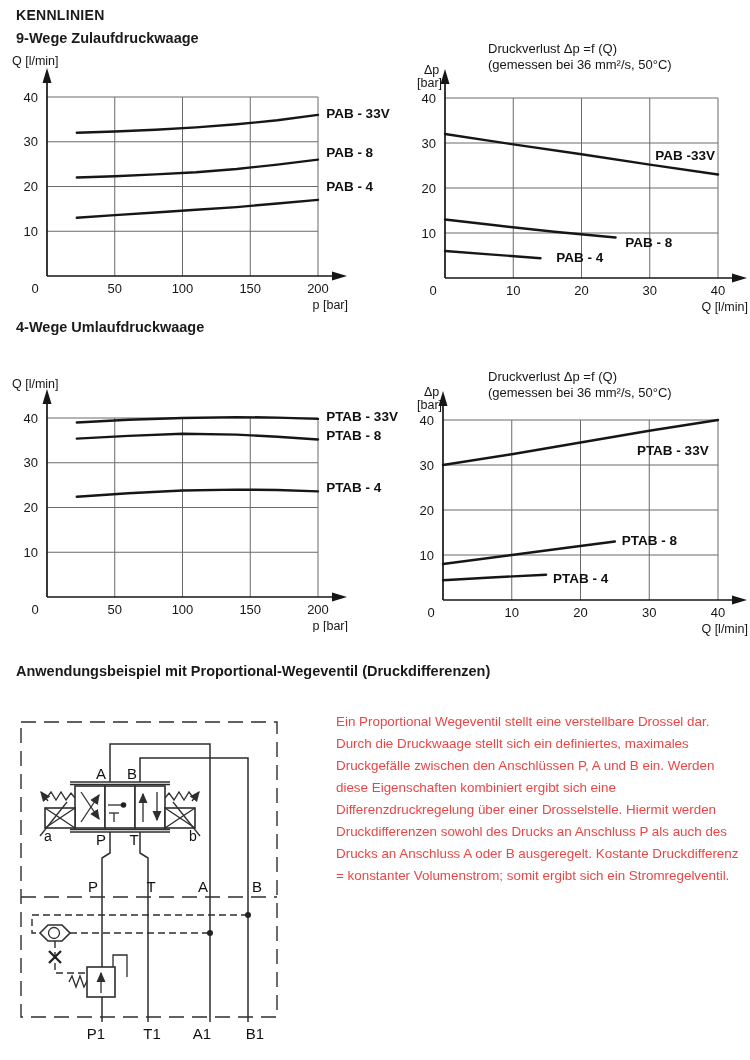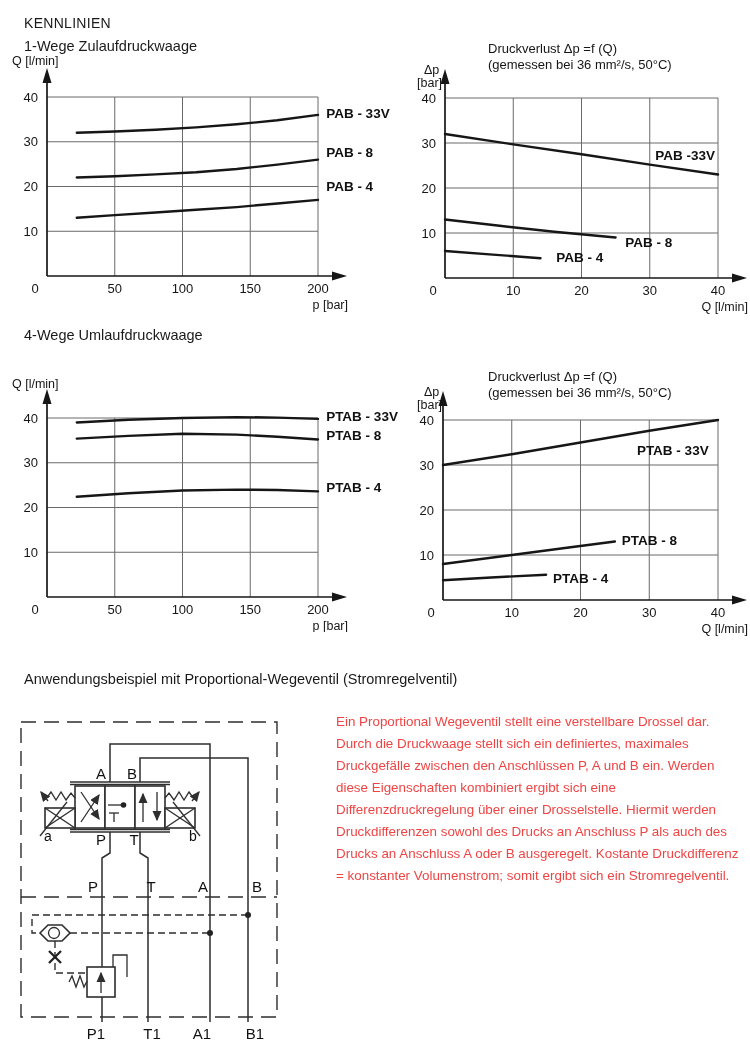--- a/index.html
+++ b/index.html
@@ -1,20 +1,20 @@
 <!DOCTYPE html>
 <html><head>
 <meta charset="utf-8">
 <title>Kennlinien</title>
 <style>
   html,body{margin:0;padding:0}
   body{width:750px;height:1060px;background:#ffffff;position:relative;
        font-family:"Liberation Sans",sans-serif;color:#1a1a1a;overflow:hidden}
   .abs{position:absolute}
-  h1,h2{margin:8px;font-weight:normal;white-space:nowrap}
+  h1,h2{margin:0;font-weight:bold;white-space:nowrap}
   #t-kenn{left:16px;top:7px;font-size:14px;letter-spacing:.3px}
   #t-2wege{left:16px;top:30px;font-size:14.5px}
   #t-3wege{left:16px;top:319px;font-size:14.5px}
   #t-anw{left:16px;top:663px;font-size:14.5px}
   #para{left:336px;top:711px;width:406px;font-size:13.4px;line-height:22px;margin:0;color:#ef4444}
   
   .grid{stroke:#6a6a6a;stroke-width:1;fill:none}
   .axis{stroke:#161616;stroke-width:1.7;fill:none}
   .ah{fill:#161616;stroke:none}
   .tick{font-size:13px;fill:#161616}
@@ -30,21 +30,21 @@
   .boxfill{fill:#ffffff;stroke:#2e2e2e;stroke-width:1.6}
   .dot{fill:#222;stroke:none}
   .xbold{stroke:#222;stroke-width:2.3;fill:none}
   .sl{font-size:15px;fill:#111}
   .sls{font-size:14px;fill:#111}
 </style>
 </head>
 <body>
 
 <h1 class="abs" id="t-kenn">KENNLINIEN</h1>
-<h2 class="abs" id="t-2wege">1-Wege Zulaufdruckwaage</h2>
+<h2 class="abs" id="t-2wege">9-Wege Zulaufdruckwaage</h2>
 
 <figure class="abs" style="left:10px;top:52px;margin:0">
   <svg width="400" height="264">
       <line x1="104.75" y1="45" x2="104.75" y2="224" class="grid"></line>
       <line x1="172.5" y1="45" x2="172.5" y2="224" class="grid"></line>
       <line x1="240.25" y1="45" x2="240.25" y2="224" class="grid"></line>
       <line x1="308" y1="45" x2="308" y2="224" class="grid"></line>
       <line x1="37" y1="179.25" x2="308" y2="179.25" class="grid"></line>
       <line x1="37" y1="134.5" x2="308" y2="134.5" class="grid"></line>
       <line x1="37" y1="89.75" x2="308" y2="89.75" class="grid"></line>
@@ -174,21 +174,21 @@
       <text x="333" y="271" text-anchor="end" class="alabel">Q [l/min]</text>
       <polyline points="28.0,103.0 96.8,92.2 165.5,80.5 234.3,68.8 303.0,58.0" class="curve"></polyline>
       <text x="221.875" y="93.1" class="slabel">PTAB - 33V</text>
       <polyline points="28.0,202.0 96.8,193.0 151.8,185.8 199.9,179.5" class="curve"></polyline>
       <text x="206.75" y="183.1" class="slabel">PTAB - 8</text>
       <polyline points="28.0,218.2 76.1,215.5 131.1,212.8" class="curve"></polyline>
       <text x="138" y="220.9" class="slabel">PTAB - 4</text>
     </svg>
 </figure>
 
-<h2 class="abs" id="t-anw">Anwendungsbeispiel mit Proportional-Wegeventil (Stromregelventil)</h2>
+<h2 class="abs" id="t-anw">Anwendungsbeispiel mit Proportional-Wegeventil (Druckdifferenzen)</h2>
 
 <svg class="abs" style="left:10px;top:705px" width="310" height="350">
   <defs>
     <marker id="arr" markerWidth="9" markerHeight="8" refX="7" refY="3.5" orient="auto">
       <path d="M0,0 L8,3.5 L0,7 Z" fill="#2e2e2e"></path>
     </marker>
   </defs>
 
   <g>
     <rect x="11" y="17" width="256" height="295" class="sol dash"></rect>

